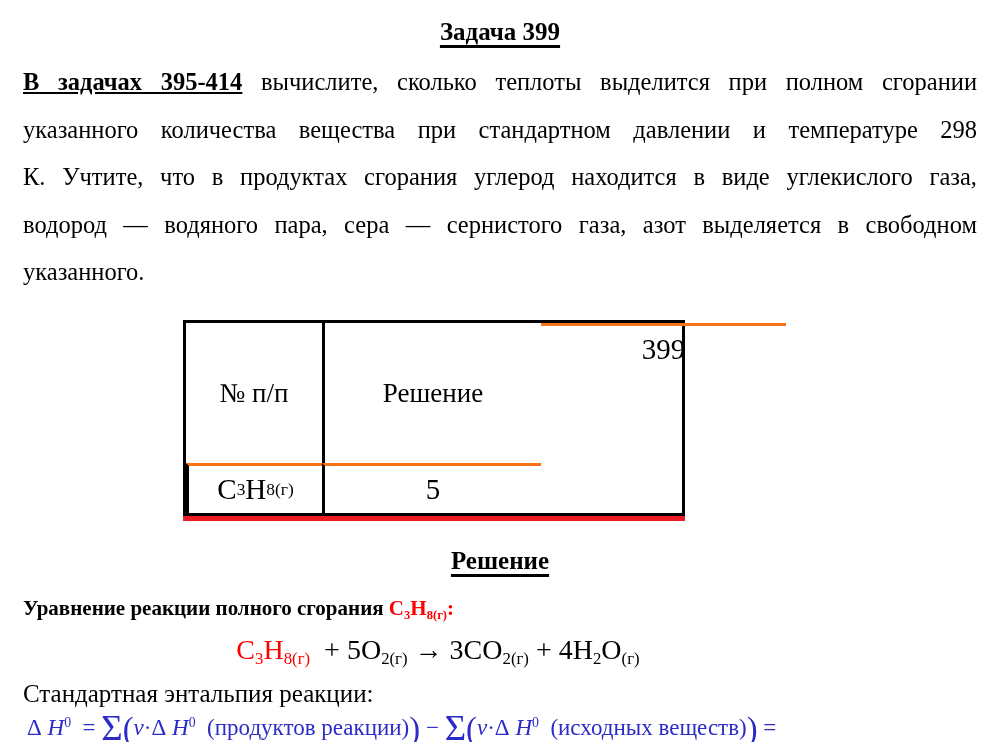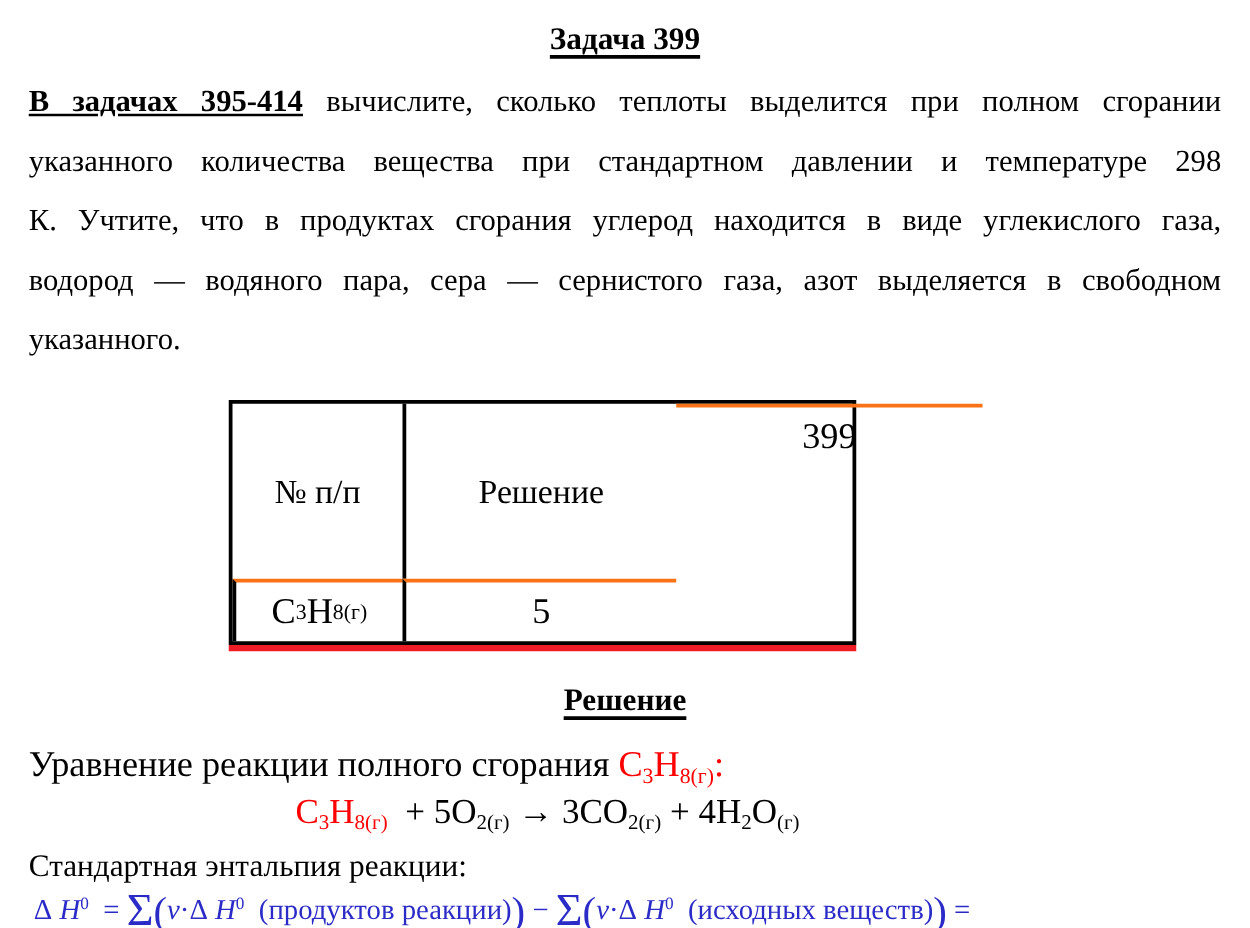--- a/index.html
+++ b/index.html
@@ -28,21 +28,21 @@
   .hcell{ height:140px; font-size:27px; line-height:38px; }
   .dcell{ height:47px; border-top:3px solid #f97316; font-size:29px; }
   .bl{ border-left:3px solid #000; }
   .redline{ height:5px; }
 
   .heading2{
     position:absolute; top:535px; left:0; width:1000px; text-align:center;
     font-size:25px; font-weight:bold; text-decoration:underline;
     text-decoration-thickness:3px; text-underline-offset:5px;
   }
-  .eq-label{ position:absolute; top:584px; left:23px; font-size:29px; white-space:nowrap; }
+  .eq-label{ position:absolute; top:584px; left:23px; font-size:21px; white-space:nowrap;font-weight:bold; }
   .equation{ position:absolute; top:622px; left:0; width:876px; text-align:center; font-size:28px; white-space:nowrap; }
   .enthalpy-label{ position:absolute; top:668px; left:23px; font-size:25px; white-space:nowrap;text-align:right; }
   .formula{ position:absolute; top:703px; left:27px; font-size:23px; white-space:nowrap; }
 
   .sub{ font-size:60%; vertical-align:-0.32em; letter-spacing:0; }
   .sup{ font-size:60%; vertical-align:0.55em; }
   .it{ font-style:italic; }
   .sigma{ font-size:160%; line-height:0; vertical-align:-0.14em; }
   .paren{ font-size:142%; line-height:0; vertical-align:-0.16em; }
 </style>

